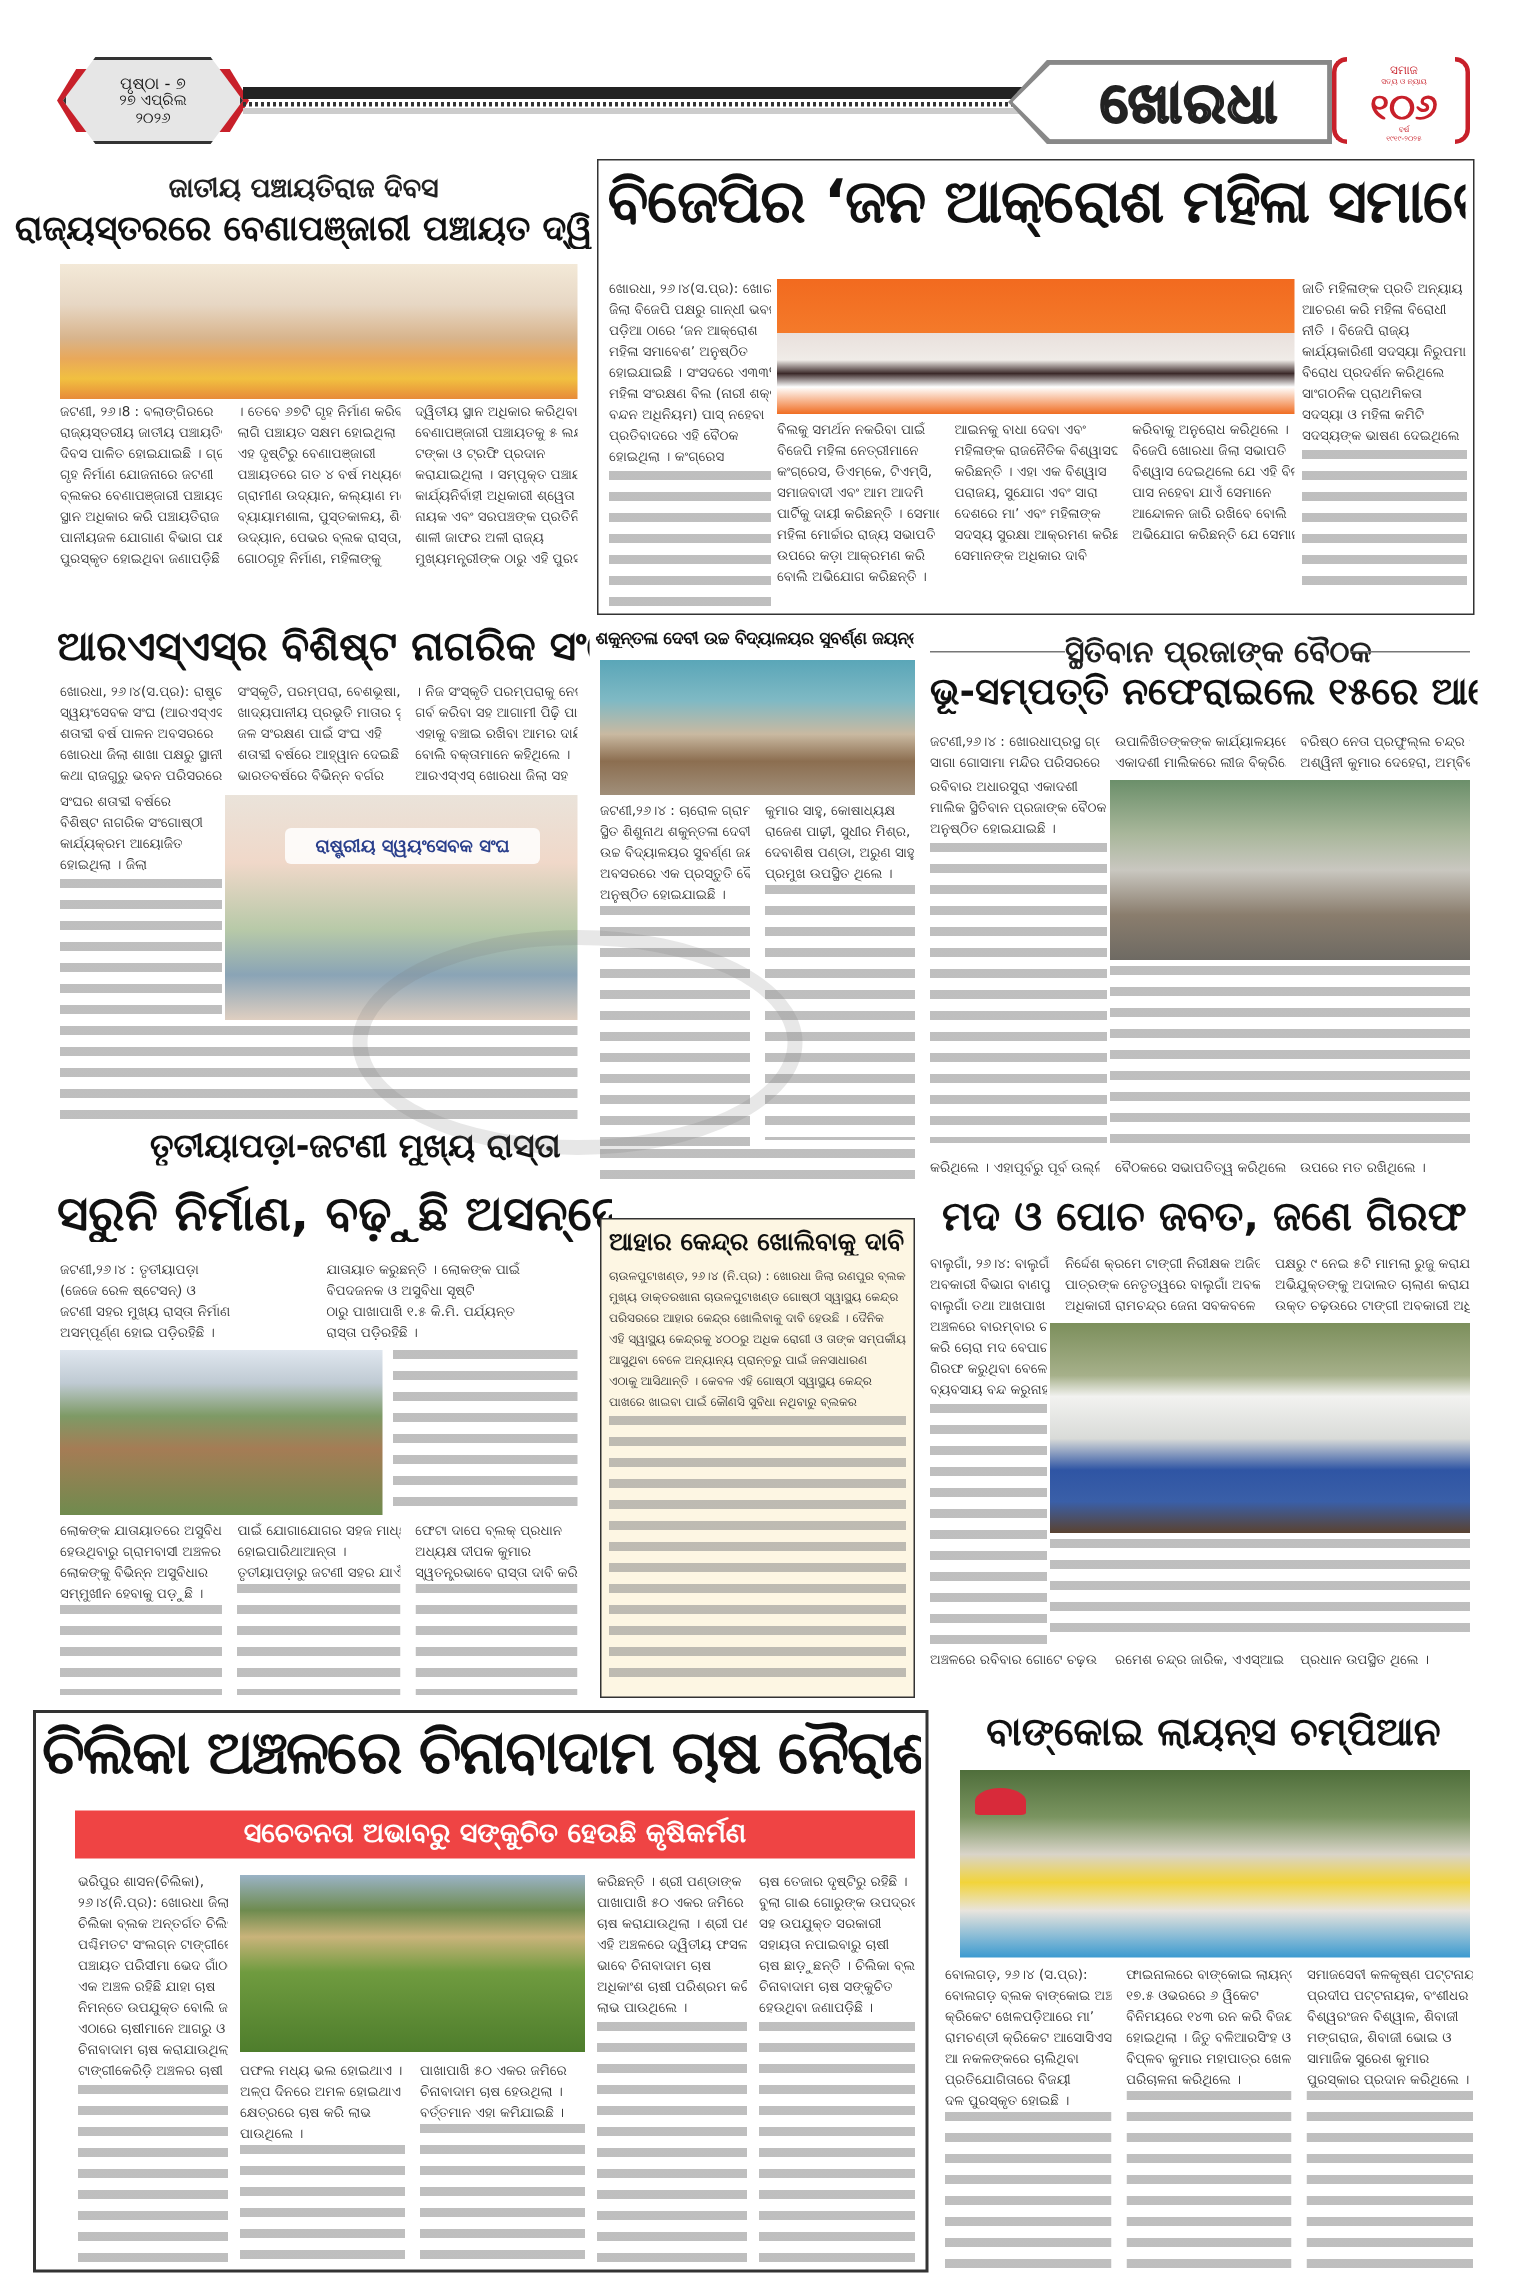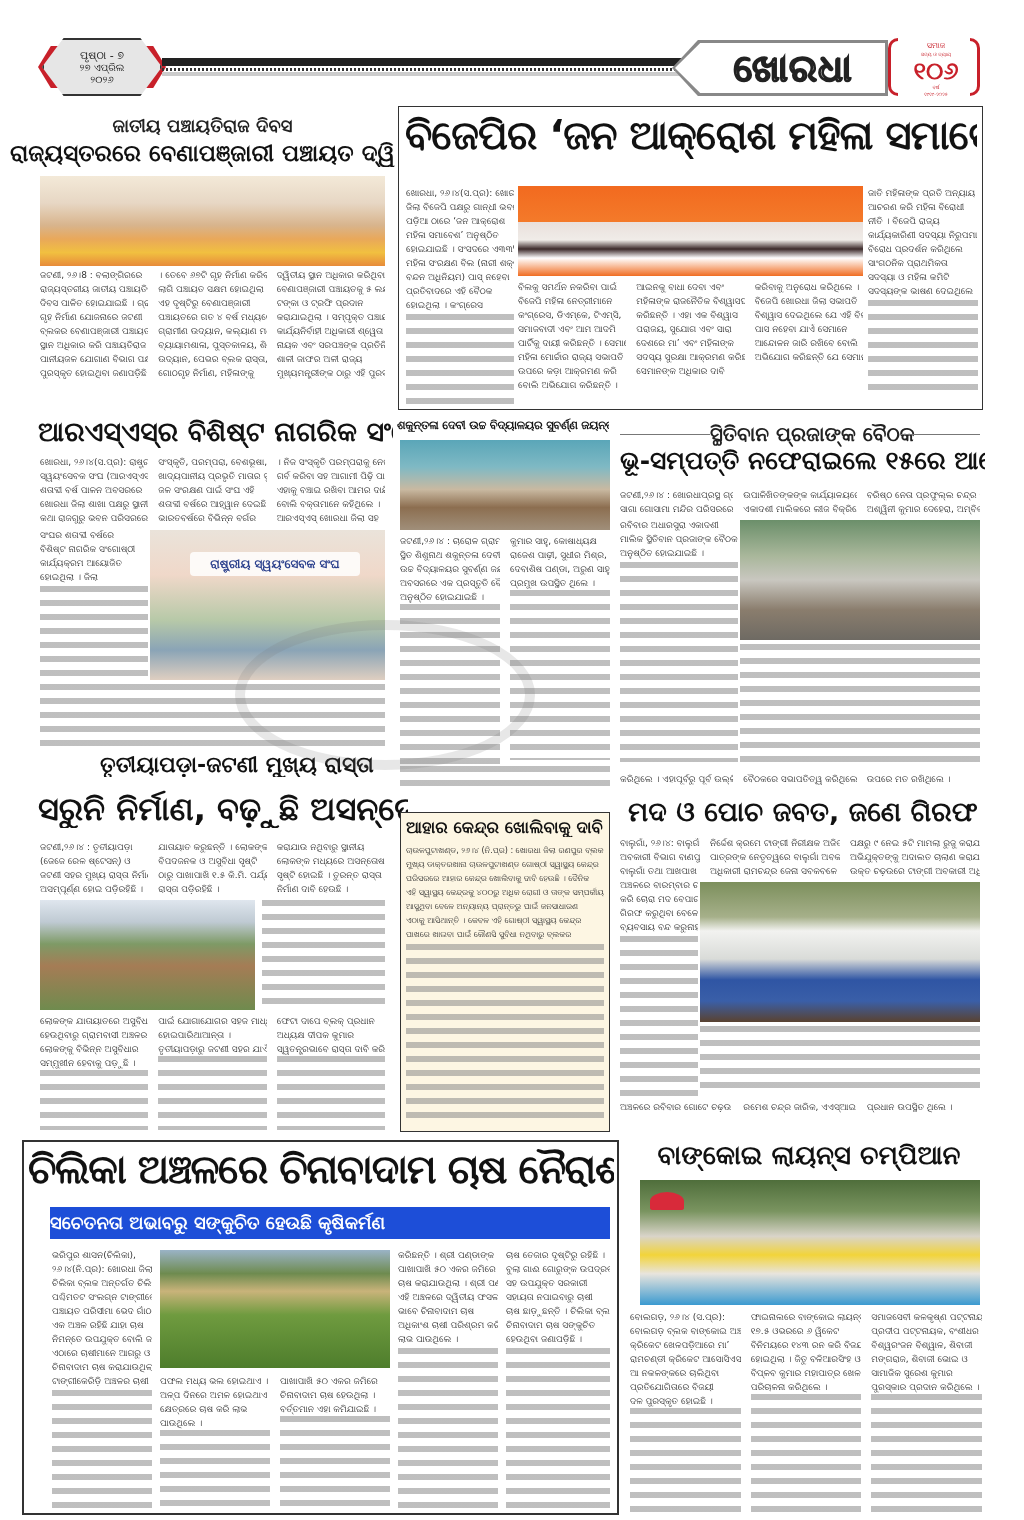--- a/index.html
+++ b/index.html
@@ -54,21 +54,21 @@
   .ph-award { background: linear-gradient(180deg, #f3e9d8 0%, #e7d7c4 30%, #d8b48c 55%, #e9a85a 70%, #f1c040 85%, #e78b3a 100%); }
   .ph-rally { background: linear-gradient(180deg, #f26a1f 0%, #f47a2a 40%, #e9e0dc 40%, #f0ece8 60%, #3c2a2a 70%, #ffffff 80%, #f06d22 100%); }
   .ph-rss { background: linear-gradient(180deg, #eae3da 0%, #f0d8c9 30%, #b7c9a8 60%, #8aa4b6 80%, #dfcfc1 100%); }
   .ph-school { background: linear-gradient(180deg, #5aa6b8 0%, #7fb9c4 30%, #c9b9a1 55%, #8c6e50 75%, #a08f7a 100%); }
   .ph-meeting { background: linear-gradient(180deg, #6b8f6a 0%, #a9b79b 30%, #c9c7c0 50%, #8a7d6d 75%, #6e6a63 100%); }
   .ph-road { background: linear-gradient(180deg, #dfe6ee 0%, #bfcad3 20%, #7e9a66 40%, #a57c55 60%, #6f8b4e 100%); }
   .ph-seize { background: linear-gradient(180deg, #7c8f5c 0%, #a6b08a 25%, #f2f2f0 35%, #d9dbd8 55%, #2f55a4 70%, #3a5fa8 85%, #5a4230 100%); }
   .ph-field { background: linear-gradient(180deg, #9ab3c6 0%, #6e8b4f 20%, #c9b37a 35%, #6f9b3f 55%, #4e7d2c 100%); }
   .ph-cricket { background: linear-gradient(180deg, #4f6e3b 0%, #7a9460 25%, #d9d4c9 45%, #f2d43a 60%, #e8e4dd 75%, #3b9ad0 100%); }
 
-  .ribbon-red { background: #1d4ed8; color: #fff; font-weight: bold; text-align: left; }
+  .ribbon-red { background: #ef4444; color: #fff; font-weight: bold; text-align: center; }
   .demand-box { background: #fdf6e3; border: 1.5px solid #333; }
   .watermark { position: absolute; left: 235px; top: 620px; width: 300px; height: 150px; border-radius: 50%;
     border: 10px solid rgba(120,120,120,0.18); pointer-events: none; }
 </style>
 </head>
 <body>
 
 <div class="masthead">
   <div class="page-badge-red"></div>
   <div class="page-badge">
@@ -298,26 +298,20 @@
     <span class="col-line">ଜଟଣୀ,୨୬।୪ : ତୃତୀୟାପଡ଼ା</span>
     <span class="col-line">(ଜେଜେ ରେଳ ଷ୍ଟେସନ୍) ଓ</span>
     <span class="col-line">ଜଟଣୀ ସହର ମୁଖ୍ୟ ରାସ୍ତା ନିର୍ମାଣ</span>
     <span class="col-line">ଅସମ୍ପୂର୍ଣ୍ଣ ହୋଇ ପଡ଼ିରହିଛି ।</span>
   </div>
   <div class="col">
     <span class="col-line">ଯାତାୟାତ କରୁଛନ୍ତି । ଲୋକଙ୍କ ପାଇଁ</span>
     <span class="col-line">ବିପଦଜନକ ଓ ଅସୁବିଧା ସୃଷ୍ଟି</span>
     <span class="col-line">ଠାରୁ ପାଖାପାଖି ୧.୫ କି.ମି. ପର୍ଯ୍ୟନ୍ତ</span>
     <span class="col-line">ରାସ୍ତା ପଡ଼ିରହିଛି ।</span>
-  </div>
-  <div class="col">
-    <span class="col-line">କରାଯାଉ ନଥିବାରୁ ସ୍ଥାନୀୟ</span>
-    <span class="col-line">ଲୋକଙ୍କ ମଧ୍ୟରେ ଅସନ୍ତୋଷ</span>
-    <span class="col-line">ସୃଷ୍ଟି ହୋଇଛି । ତୁରନ୍ତ ରାସ୍ତା</span>
-    <span class="col-line">ନିର୍ମାଣ ଦାବି ହେଉଛି ।</span>
   </div>
 </div>
 <div class="photo ph-road" style="left:40px;top:900px;width:215px;height:110px;"></div>
 <div class="abs fill" style="left:262px;top:900px;width:123px;height:110px;"></div>
 <div class="abs cols" style="left:40px;top:1014px;width:345px;height:118px;">
   <div class="col">
     <span class="col-line">ଲୋକଙ୍କ ଯାତାୟାତରେ ଅସୁବିଧା</span>
     <span class="col-line">ହେଉଥିବାରୁ ଗ୍ରାମବାସୀ ଅଞ୍ଚଳର</span>
     <span class="col-line">ଲୋକଙ୍କୁ ବିଭିନ୍ନ ଅସୁବିଧାର</span>
     <span class="col-line">ସମ୍ମୁଖୀନ ହେବାକୁ ପଡ଼ୁଛି ।</span>

